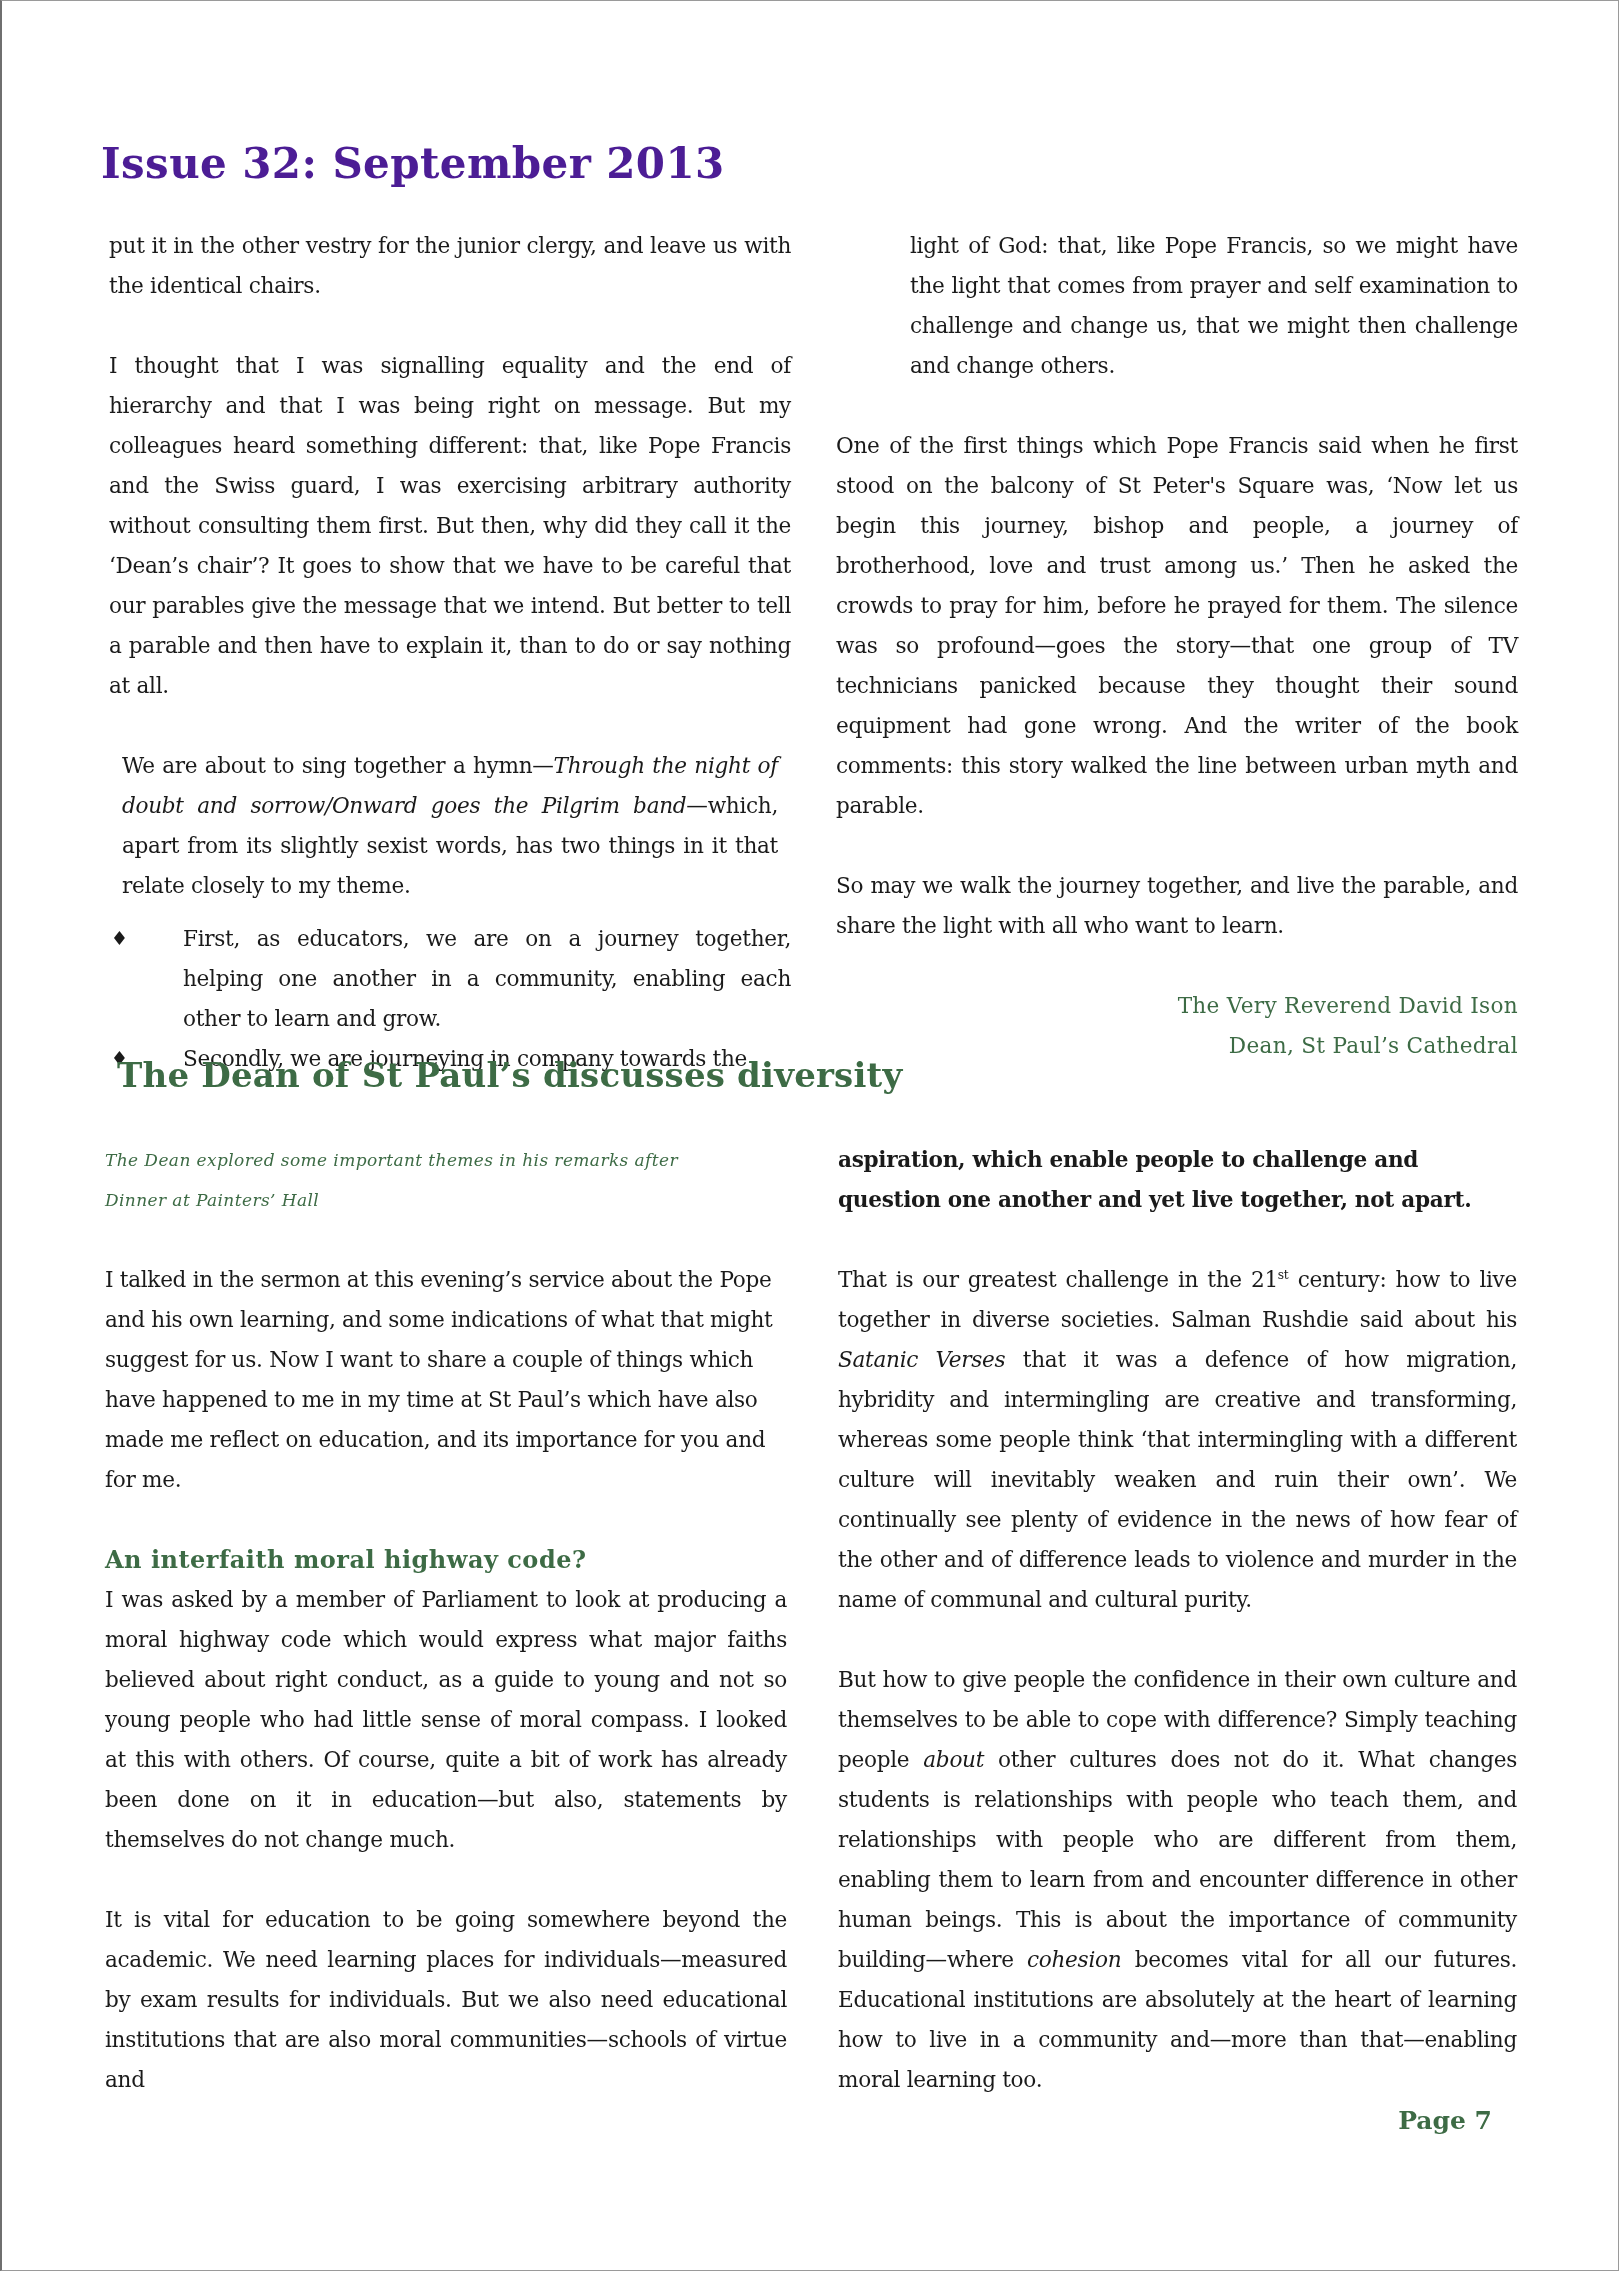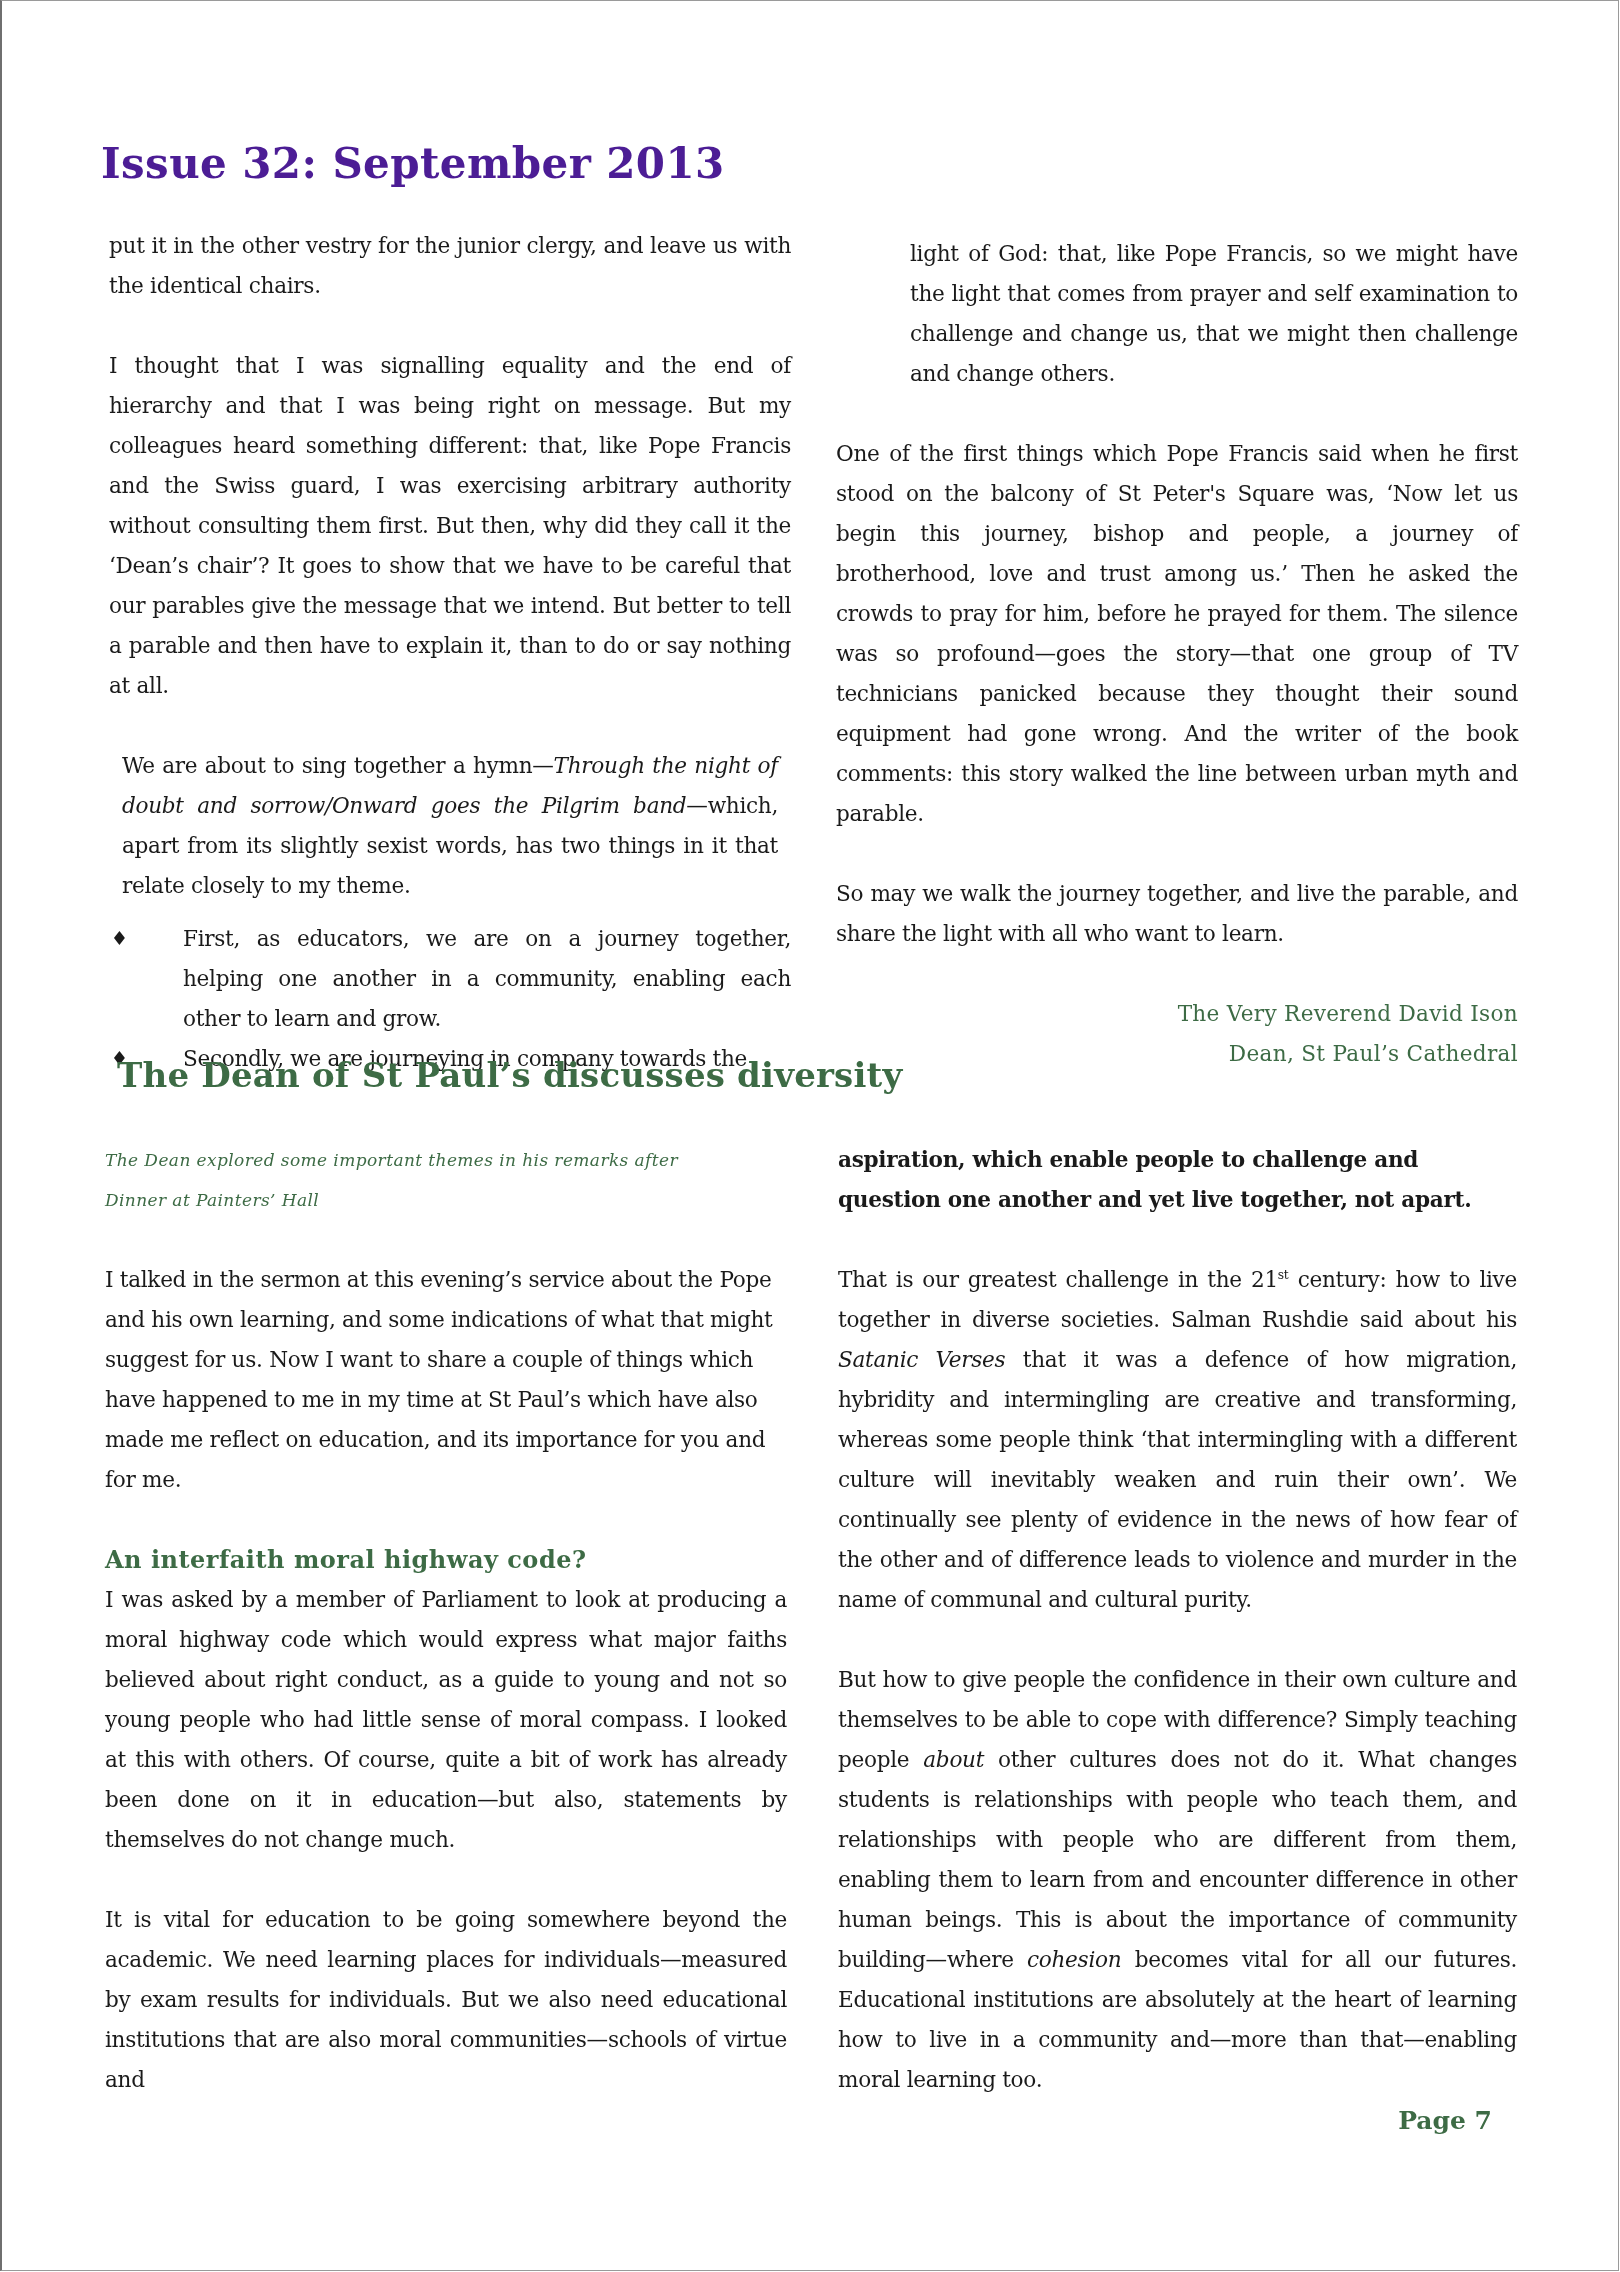--- a/index.html
+++ b/index.html
@@ -25,21 +25,21 @@
     font-family: "DejaVu Serif", serif; letter-spacing: -0.3px;
     margin: 0;
   }
   .para { margin: 0 0 40px 0; }
   .para.last { margin-bottom: 0; }
   .bullet-list { list-style: none; margin: 0; padding: 0; }
   .bullet-item { position: relative; padding-left: 74px; }
   .bullet-mark {
     position: absolute; left: 1.8px; top: 0; font-size: 19.4px;
   }
-  .indent-block { padding-left: 74px; margin-top: 8px; }
+  .indent-block { padding-left: 74px; }
   .signature { text-align: right; font-size: 21.6px; line-height: 40px; color: #3d6b45; margin: 0; letter-spacing: 0.3px; }
   .article-title {
     position: absolute; left: 101px; top: 1039px; margin: 16px;
     font-family: "DejaVu Serif", serif; font-weight: bold;
     font-size: 34px; color: #3d6b45; letter-spacing: 0.2px; white-space: nowrap;
   }
   .standfirst {
     font-style: italic; color: #3d6b45; font-size: 17px; line-height: 40px;
     margin: 0 0 40px 0; letter-spacing: 0.4px;
   }

